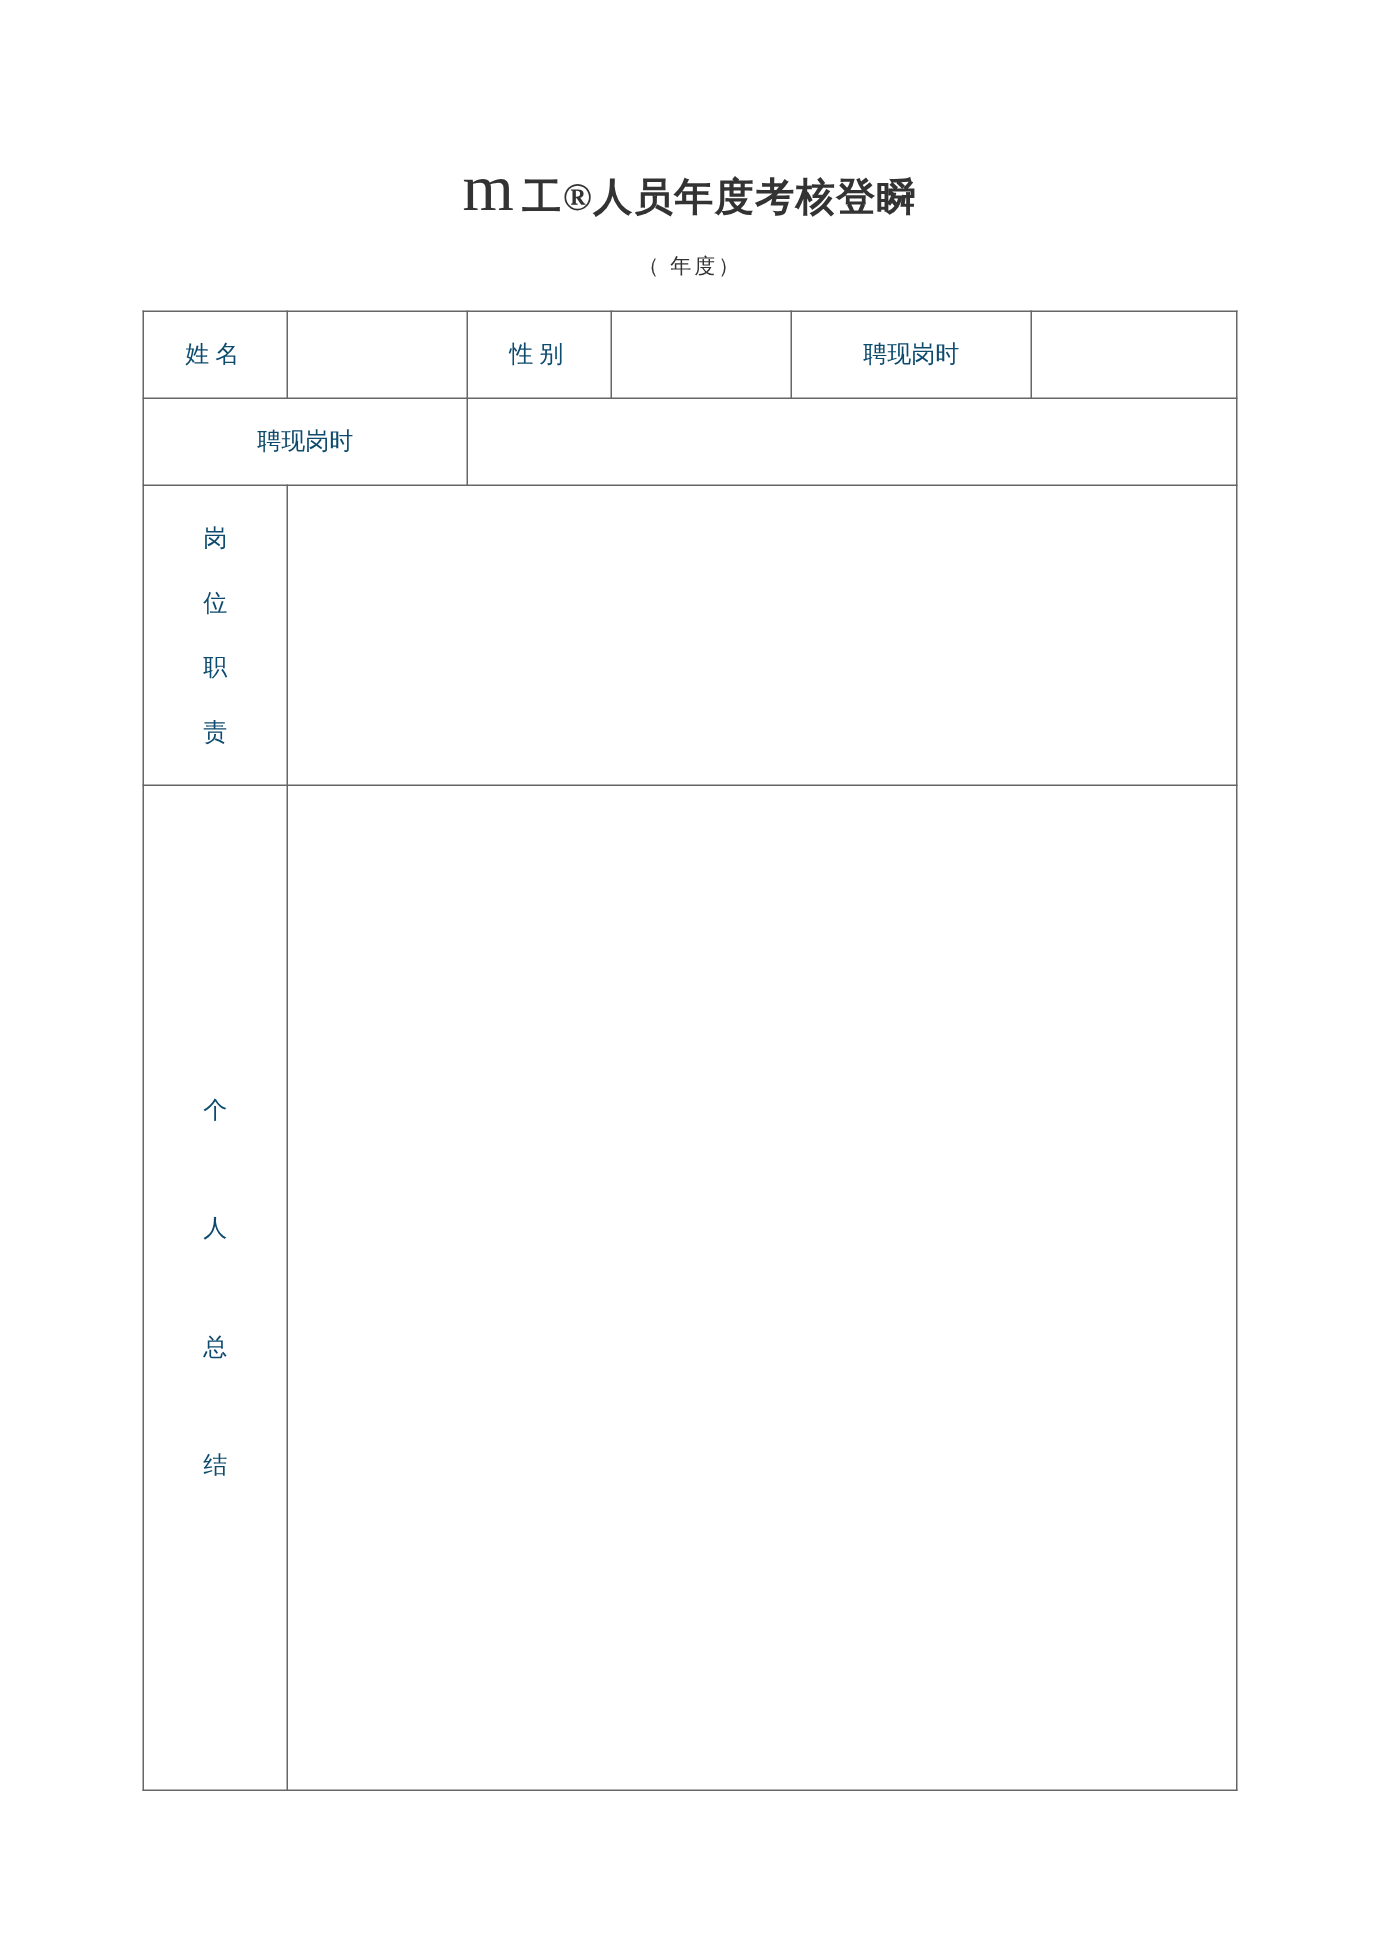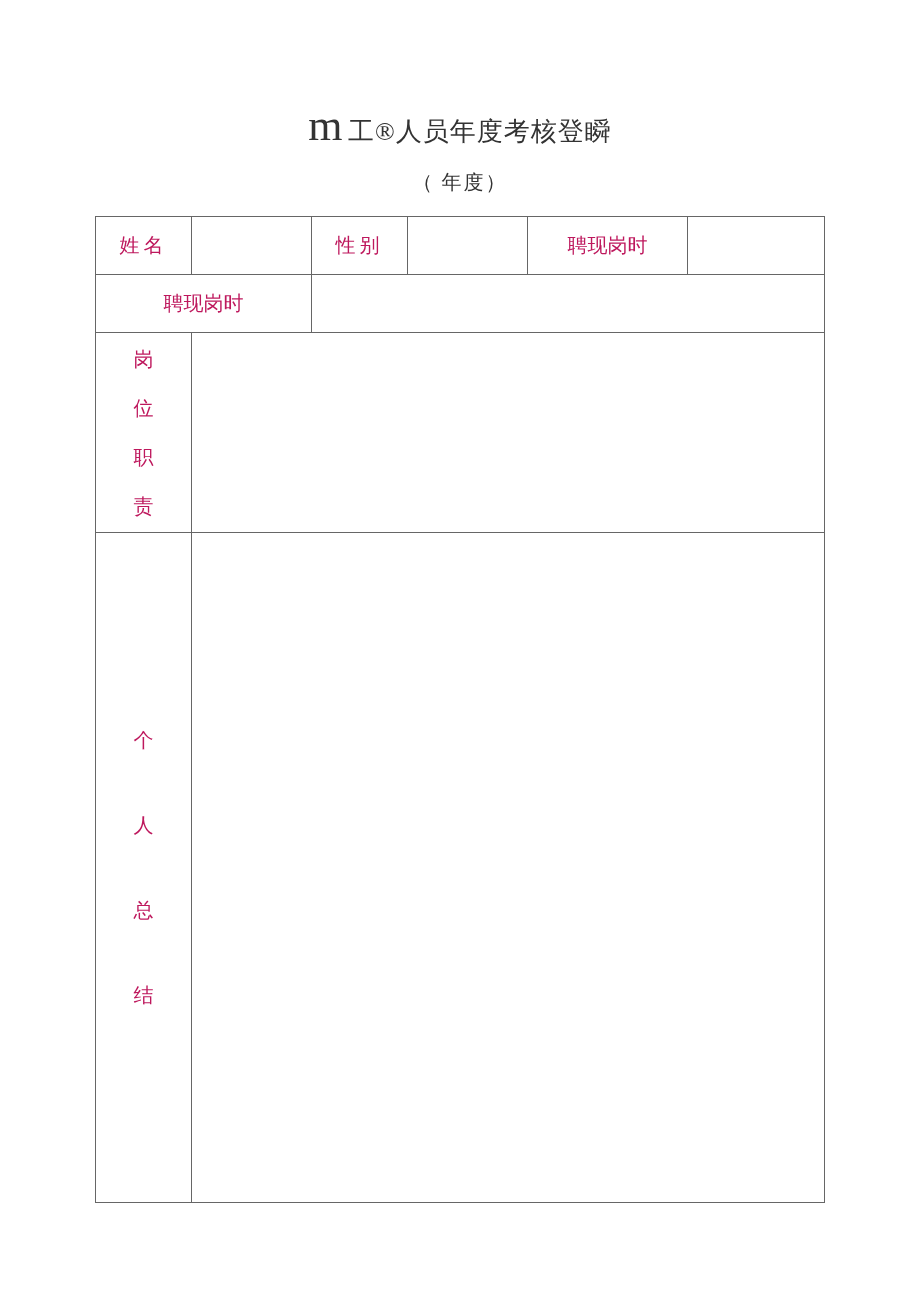--- a/index.html
+++ b/index.html
@@ -26,36 +26,37 @@
       font-family: "Times New Roman", Georgia, serif;
       font-size: 44px;
       font-weight: normal;
       letter-spacing: -2px;
       vertical-align: baseline;
     }
     .title-text {
       font-size: 26px;
       letter-spacing: 1px;
       vertical-align: baseline;
+      font-weight: bold;
     }
     .subtitle {
       text-align: center;
-      font-size: 20px;
+      font-size: 14px;
       margin-bottom: 20px;
       letter-spacing: 2px;
     }
     table.form-table {
       border-collapse: collapse;
       width: 100%;
       table-layout: fixed;
     }
     table.form-table td {
       border: 1px solid #666666;
-      font-size: 20px;
-      color: #be185d;
+      font-size: 16px;
+      color: #0c4a6e;
       text-align: center;
       vertical-align: middle;
       padding: 0;
     }
     .row1 td {
       height: 58px;
     }
     .row2 td {
       height: 58px;
     }

